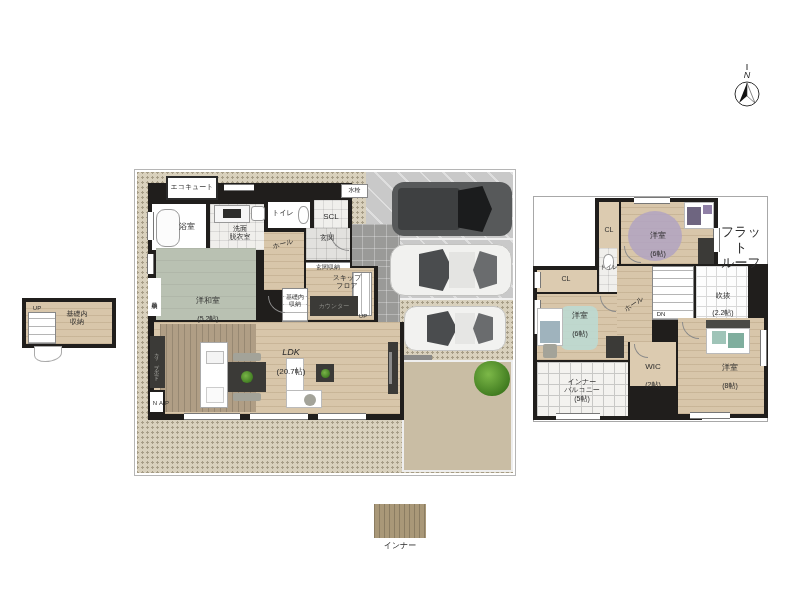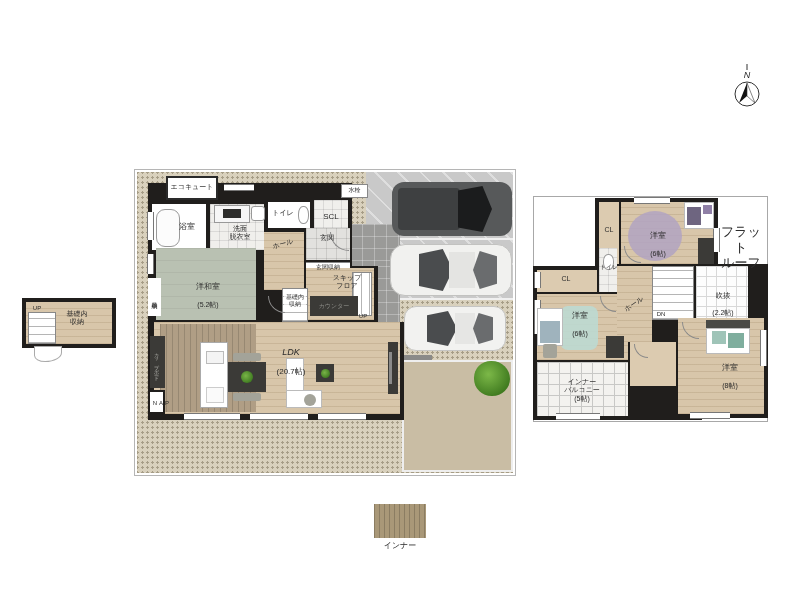--- a/index.html
+++ b/index.html
@@ -187,21 +187,21 @@
   <div class="lbl small" style="left:342px;top:187px;width:25px;">水栓</div>
   <div class="lbl" style="left:172px;top:222px;width:30px;">浴室</div>
   <div class="lbl" style="left:220px;top:225px;width:40px;font-size:7px;">洗面
 脱衣室</div>
   <div class="lbl" style="left:268px;top:209px;width:30px;font-size:7px;">トイレ</div>
   <div class="lbl" style="left:316px;top:212px;width:30px;">SCL</div>
   <div class="lbl" style="left:266px;top:240px;width:34px;font-size:7px;transform:rotate(-15deg);">ホール</div>
   <div class="lbl" style="left:312px;top:234px;width:30px;font-size:7px;">玄関</div>
   <div class="lbl small" style="left:310px;top:264px;width:36px;">玄関収納</div>
   <div class="lbl" style="left:186px;top:272px;width:44px;">
-    <span style="display:block;">洋和室</span>
+    <span style="display:block;margin-top:14px;">洋和室</span>
     <span style="display:block;font-size:7px;">(5.2帖)</span>
   </div>
   <div class="lbl small vtext" style="left:151px;top:282px;height:32px;">吊収納</div>
   <div class="lbl" style="left:322px;top:274px;width:50px;font-size:7px;">スキップ
 フロア</div>
   <div class="lbl small" style="left:284px;top:294px;width:22px;background:rgba(255,255,255,.7);">基礎内
 収納</div>
   <div class="lbl small" style="left:314px;top:303px;width:40px;color:#8d8d88;">カウンター</div>
   <div class="lbl small" style="left:356px;top:313px;width:14px;">UP</div>
   <div class="lbl" style="left:264px;top:337px;width:54px;">
@@ -229,20 +229,24 @@
   <div class="lbl" style="left:558px;top:301px;width:44px;">
     <span style="display:block;">洋室</span>
     <span style="display:block;font-size:7px;">(6帖)</span>
   </div>
   <div class="lbl" style="left:616px;top:300px;width:36px;font-size:7px;transform:rotate(-35deg);">ホール</div>
   <div class="lbl small" style="left:653px;top:311px;width:16px;">DN</div>
   <div class="lbl" style="left:703px;top:281px;width:40px;">
     <span style="display:block;font-size:7.5px;">吹抜</span>
     <span style="display:block;font-size:7px;">(2.2帖)</span>
   </div>
+  <div class="lbl" style="left:631px;top:352px;width:44px;">
+    <span style="display:block;">WIC</span>
+    <span style="display:block;font-size:7px;">(2帖)</span>
+  </div>
   <div class="lbl" style="left:708px;top:353px;width:44px;">
     <span style="display:block;">洋室</span>
     <span style="display:block;font-size:7px;">(8帖)</span>
   </div>
   <div class="lbl" style="left:550px;top:378px;width:64px;font-size:7px;">インナー
 バルコニー
 (5帖)</div>
 
   <div class="abs" style="left:374px;top:504px;width:52px;height:34px;background-color:#a99878;background-image:repeating-linear-gradient(90deg,rgba(0,0,0,.18) 0 1px,transparent 1px 5px);"></div>
   <div class="lbl" style="left:366px;top:541px;width:68px;">インナー</div>

